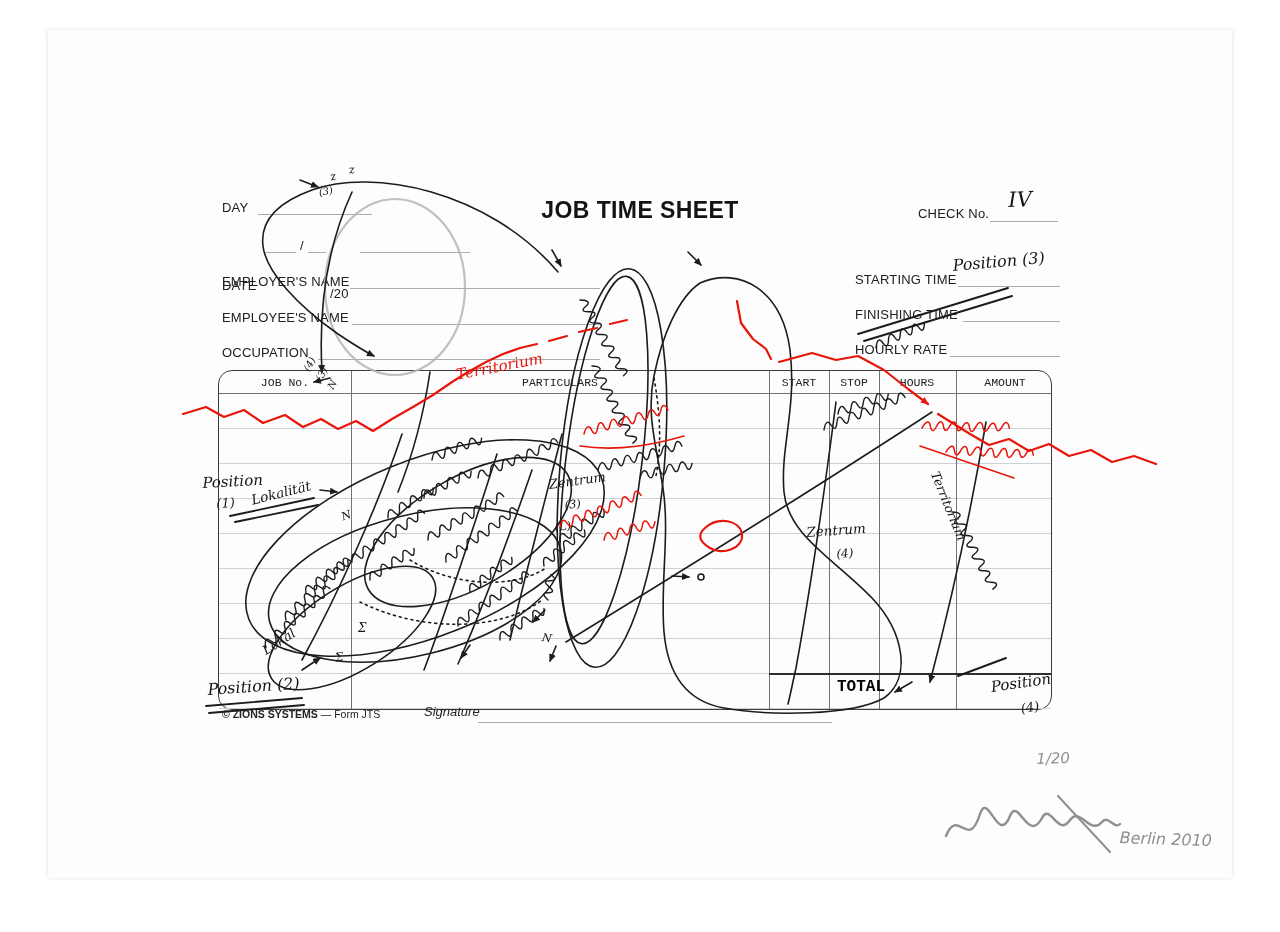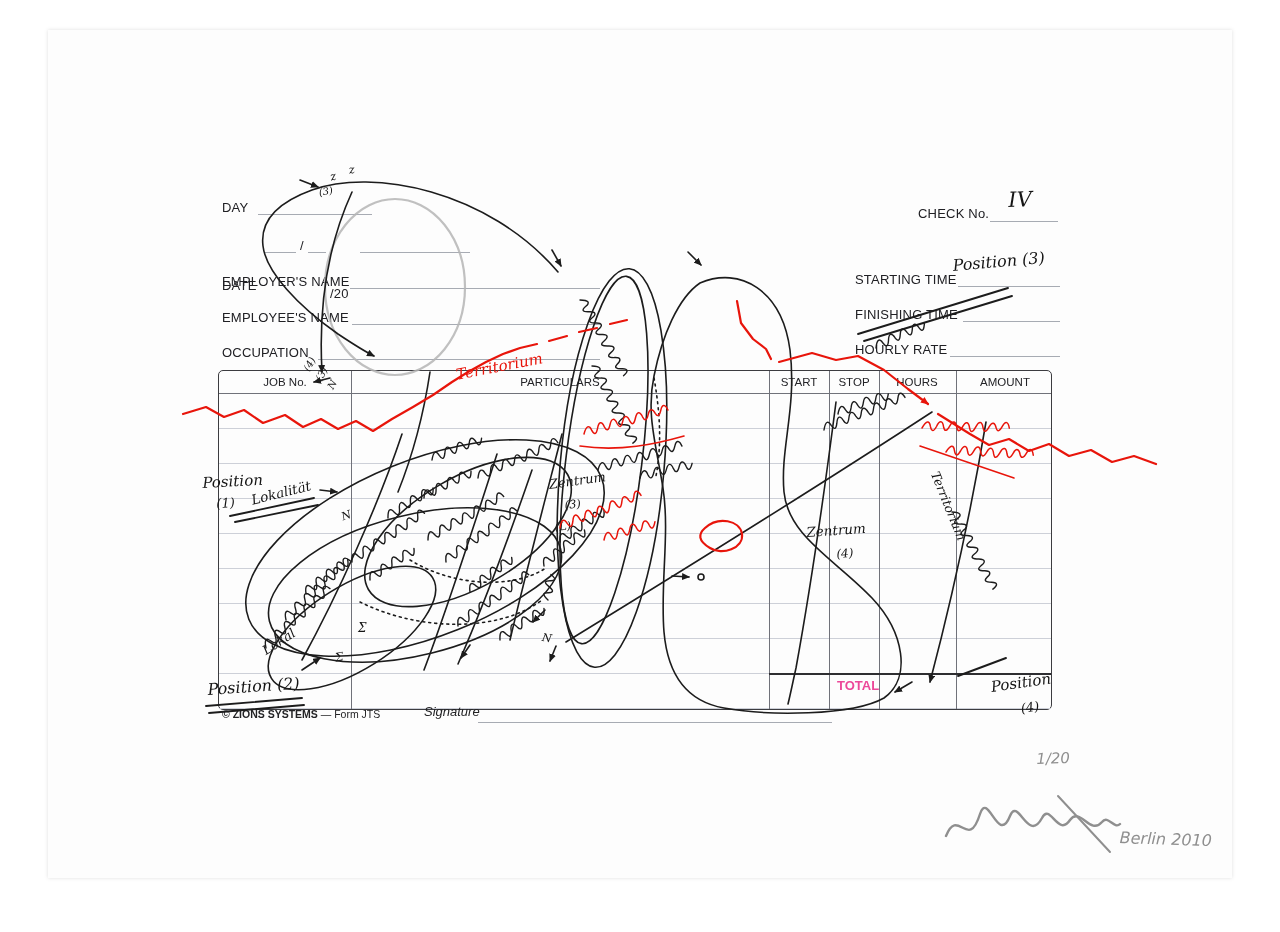--- a/index.html
+++ b/index.html
@@ -10,48 +10,49 @@
            background:#fdfdfd; box-shadow:0 0 4px rgba(0,0,0,.13); }
 
   
   .lbl { position:absolute; font-size:13px; color:#202024; letter-spacing:.2px; white-space:nowrap; }
   .rule { position:absolute; height:1px; background:#a7abb3; }
   .brand-wrap { position:absolute; left:460px; top:196px; width:360px; text-align:center; }
   .brand { font-size:13px; font-weight:700; letter-spacing:.6px; color:#1b1b1d; }
   .title { font-size:23px; font-weight:700; letter-spacing:.4px; color:#141416; margin-top:1px; }
 
   .jobtable { position:absolute; left:218px; top:370px; width:834px; height:340px;
-              border:1.6px solid #3c3c40; border-radius:5px; }
+              border:1.6px solid #3c3c40; border-radius:14px;font-family:Liberation Mono, monospace; }
   .vline { position:absolute; top:0; bottom:0; width:1px; background:#70727a; }
   .hsep  { position:absolute; left:0; right:0; top:22px; height:1px; background:#70727a; }
   .rows  { position:absolute; left:0; right:0; top:23px; bottom:0;
            background:repeating-linear-gradient(to bottom, transparent 0 34px, #cdd0d8 34px 35px); }
   .th { position:absolute; top:5px; transform:translateX(-50%); font-size:11.5px; color:#232327; white-space:nowrap; }
   .total-line { position:absolute; left:550px; right:0; top:302px; height:2px; background:#2e2e31; }
-  .total-label { position:absolute; left:618px; top:307px; font-size:13px; font-weight:700; color:#ec4899; }
+  .total-label { position:absolute; left:618px; top:307px; font-size:16px; font-weight:700; color:#000000; }
 
   .copyright { position:absolute; left:222px; top:708px; font-size:10.5px; color:#232325; }
   .copyright b { font-weight:700; }
   .signature-label { position:absolute; left:424px; top:704px; font-size:13px; font-style:italic; color:#232325; }
 
   
   .hw { position:absolute; font-family:"DejaVu Serif", serif; font-style:italic; color:#151515;
         white-space:nowrap; transform-origin:left top; line-height:1; }
   .hw.red { color:#e8150b; }
   .hw.pencil { color:#8f8f8f; font-family:"DejaVu Sans", sans-serif; }
 
   svg.ink { position:absolute; left:0; top:0; width:1280px; height:932px; pointer-events:none; }
 </style>
 </head>
 <body>
 
 <div class="stage">
   <div class="paper"></div>
 
   <div class="brand-wrap">
+    <div class="title">JOB TIME SHEET</div>
   </div>
 
   <div class="lbl" style="left:222px; top:200px;">DAY</div>
   <div class="rule" style="left:258px; top:214px; width:114px;"></div>
 
   <div class="lbl" style="left:222px; top:238px;margin-top:40px;">DATE</div>
   <div class="rule" style="left:264px; top:252px; width:32px;"></div>
   <div class="lbl" style="left:300px; top:238px;">/</div>
   <div class="rule" style="left:308px; top:252px; width:18px;"></div>
   <div class="lbl" style="left:330px; top:238px;margin-top:48px;">/20</div>

